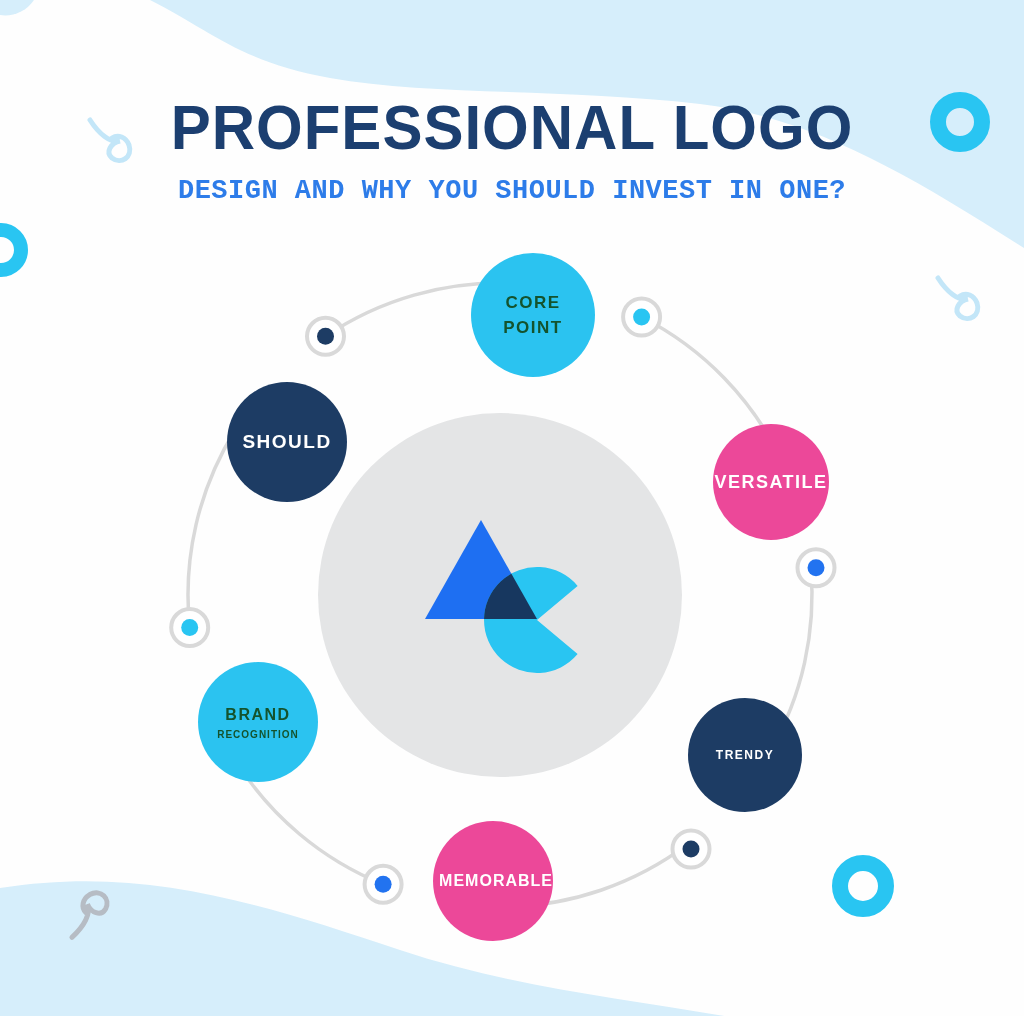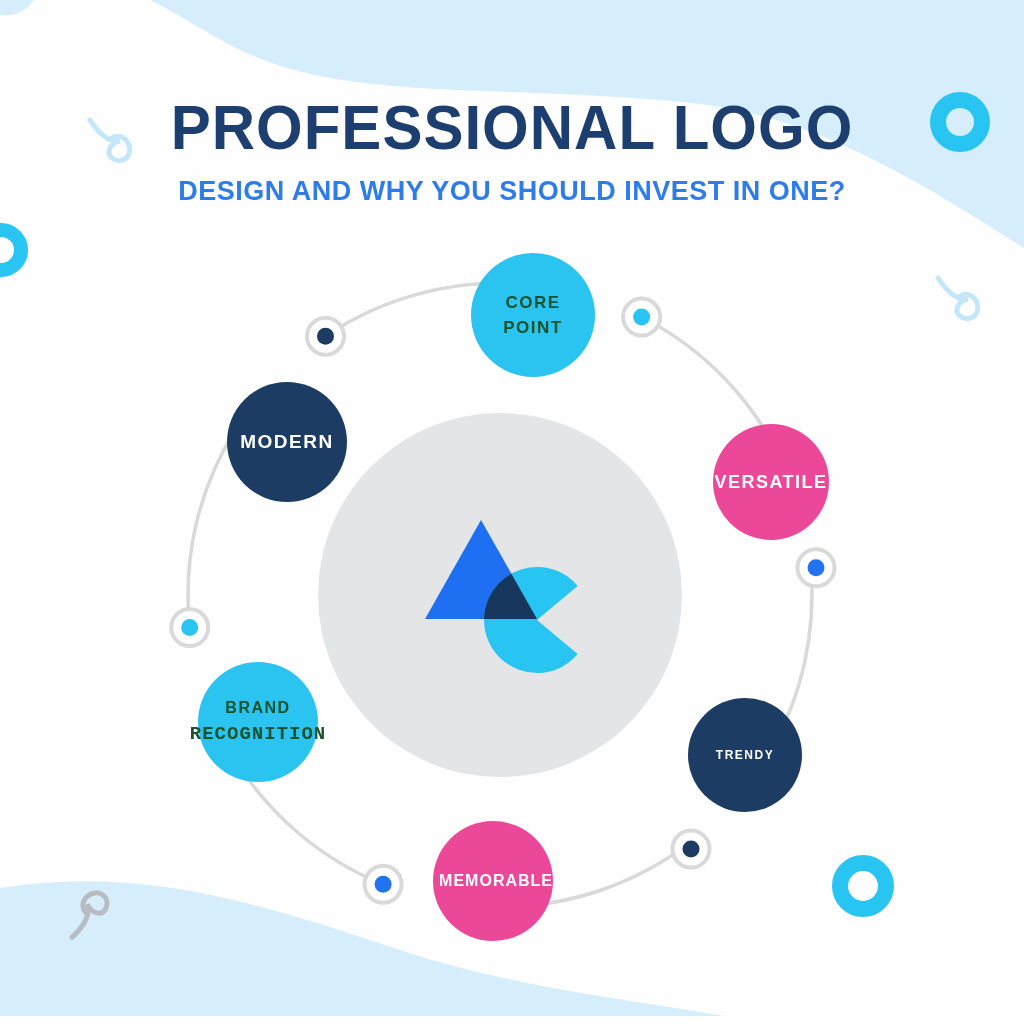--- a/index.html
+++ b/index.html
@@ -4,36 +4,36 @@
 <style>
   html,body{margin:0;padding:0;background:#ffffff;}
   .canvas{position:relative;width:1024px;height:1016px;overflow:hidden;background:#fefefe;
           font-family:"Liberation Sans", sans-serif;}
   svg{position:absolute;left:0;top:0;}
   .bg-layer,.diagram-layer{width:1024px;height:1024px;}
 
   header{position:absolute;left:0;top:93px;width:1024px;text-align:center;z-index:3;}
   .title{margin:0;font-size:60px;font-weight:bold;letter-spacing:1px;color:#1c3f70;
          transform:scaleY(1.06);}
-  .subtitle{margin:14px 0 0 0;font-size:27px;font-weight:bold;letter-spacing:.5px;color:#2d7ce9;}
+  .subtitle{margin:14px 0 0 0;font-size:27px;font-weight:bold;letter-spacing:.5px;color:#2d7ce9;font-family:Liberation Mono, monospace;}
 
   .bubble{position:absolute;border-radius:50%;display:flex;flex-direction:column;
           align-items:center;justify-content:center;z-index:4;
           font-weight:bold;letter-spacing:1.5px;text-align:center;line-height:1.5;}
   .bubble span{display:block;}
   .fill-cyan{background:#2bc3f0;color:#14532d;}
   .fill-blue{background:#ec4899;color:#ffffff;}
   .fill-navy{background:#1d3c64;color:#ffffff;}
 
   .pos-core-point      {left:471px;top:253px;width:124px;height:124px;font-size:17px;}
   .pos-versatile       {left:713px;top:424px;width:116px;height:116px;font-size:18px;}
   .pos-trendy          {left:688px;top:698px;width:114px;height:114px;font-size:12px;}
   .pos-memorable       {left:433px;top:821px;width:120px;height:120px;font-size:16px;letter-spacing:1px;align-items:flex-end;}
   .pos-brand-recognition{left:198px;top:662px;width:120px;height:120px;font-size:16px;}
-  .pos-brand-recognition .line2{font-size:19px;letter-spacing:1px;font-family:Liberation Mono, monospace;}
+  .pos-brand-recognition .line2{font-size:10px;letter-spacing:1px;}
   .pos-modern          {left:227px;top:382px;width:120px;height:120px;font-size:19px;}
 </style>
 </head>
 <body>
 
 <div class="canvas">
 
   <svg class="bg-layer" viewBox="0 0 1024 1024" xmlns="http://www.w3.org/2000/svg">
 
     <path fill="#d6eefb" d="M150,0 C210,30 240,62 330,78 C430,96 560,88 700,104 C810,117 905,172 1024,248 L1024,0 Z"></path>
@@ -122,16 +122,16 @@
   <div class="bubble fill-blue pos-memorable">
     <span class="line1">MEMORABLE</span>
   </div>
 
   <div class="bubble fill-cyan pos-brand-recognition">
     <span class="line1">BRAND</span>
     <span class="line2">RECOGNITION</span>
   </div>
 
   <div class="bubble fill-navy pos-modern">
-    <span class="line1">MODERN</span>
+    <span class="line1">SHOULD</span>
   </div>
 
 </div>
 
 </body></html>

